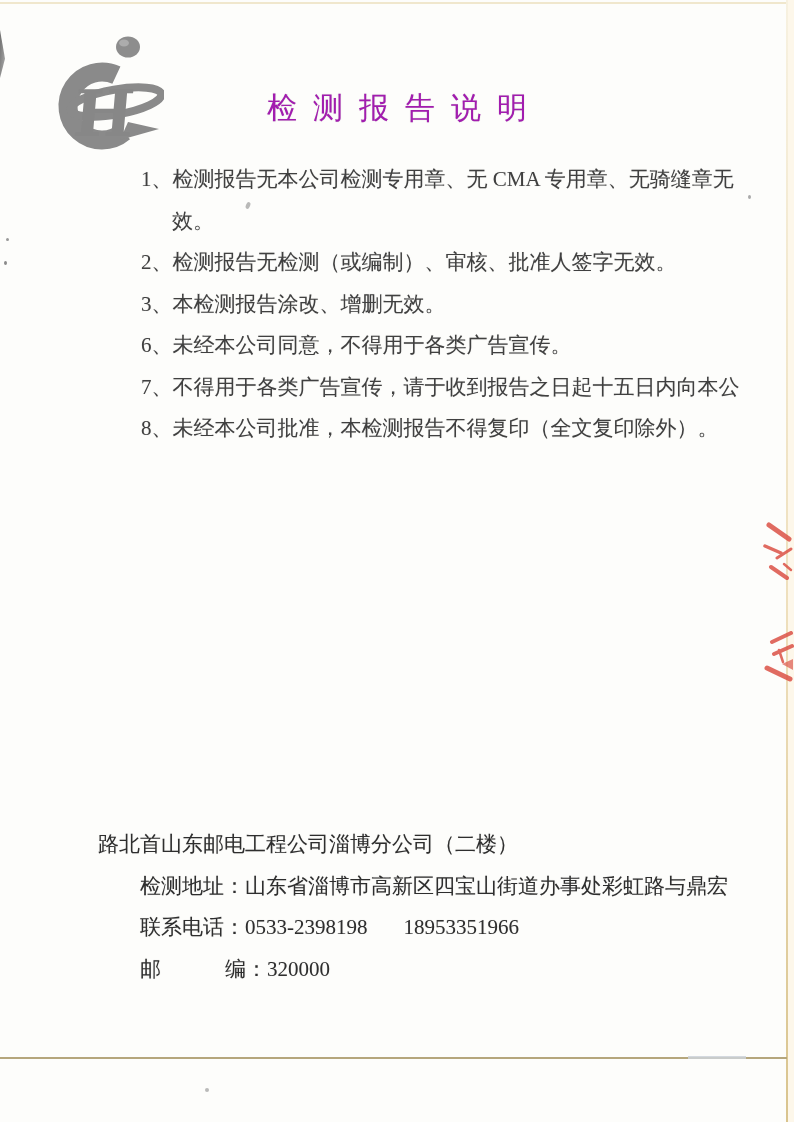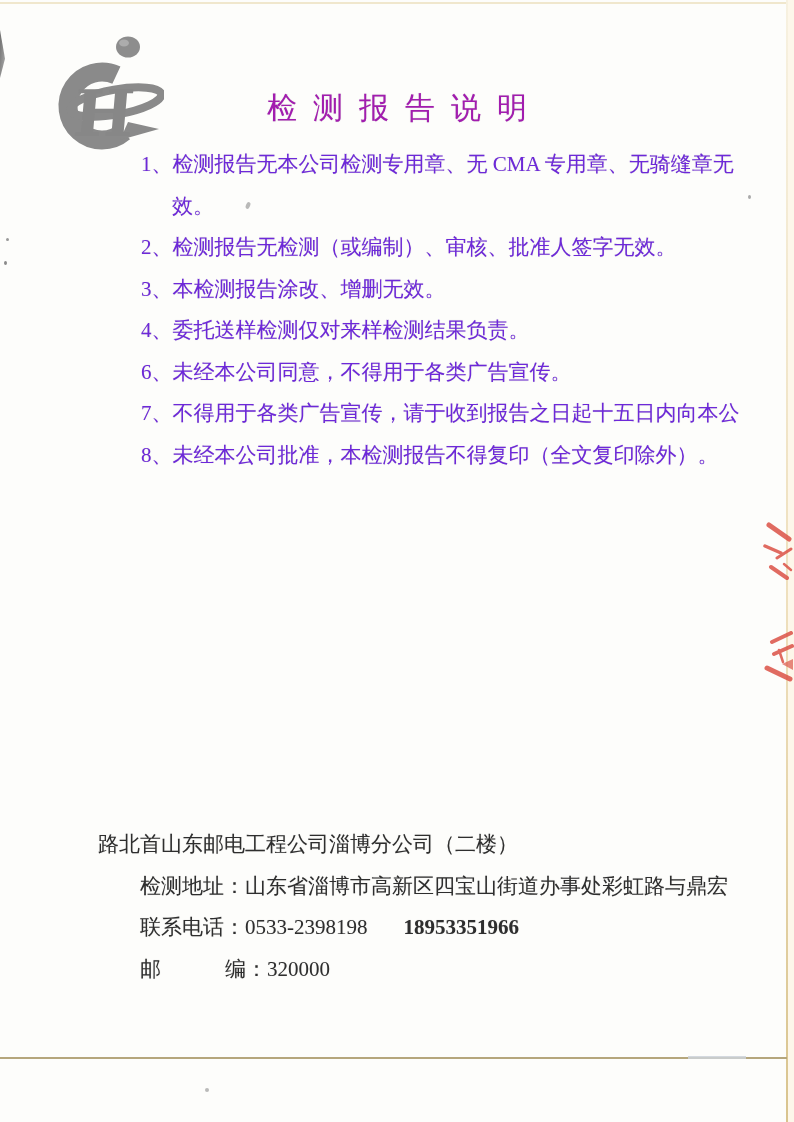--- a/index.html
+++ b/index.html
@@ -26,32 +26,32 @@
   
   .logo{position:absolute;left:42px;top:30px;width:122px;height:122px;}
 
   
   .title{position:absolute;left:0;top:90px;width:100%;margin:0;text-align:center;
          font-size:30px;font-weight:400;line-height:36px;letter-spacing:16px;
          padding-left:16px;box-sizing:border-box;color:#a21caf;
          text-shadow:0 0 1px rgba(70,70,70,.25);}
 
   
-  .notice{position:absolute;left:141px;top:144px;font-size:21px;color:#6d28d9;
+  .notice{position:absolute;left:141px;top:159px;font-size:21px;color:#404040;
           text-shadow:0 0 1px rgba(60,60,60,.22);}
   .nline{height:41.5px;line-height:41.5px;white-space:nowrap;}
   .nline.cont{padding-left:31px;}
   .num{display:inline-block;}
 
   
   .contact{position:absolute;left:98px;top:824px;font-size:21px;color:#2e2e2e;
            text-shadow:0 0 1px rgba(60,60,60,.22);}
   .cline{height:41.5px;line-height:41.5px;white-space:nowrap;}
   .cline.indent{padding-left:42px;}
-  .phone2{margin-left:36px;font-weight:bold;}
+  .phone2{margin-left:36px;}
   .postal-part2{margin-left:64px;}
 
   
   .seal{position:absolute;opacity:.85;}
   .seal1{left:760px;top:520px;}
   .seal2{left:760px;top:626px;}
 </style>
 </head>
 <body>
 
@@ -87,23 +87,20 @@
       <span class="num">1、</span><span>检测报告无本公司检测专用章、无 CMA 专用章、无骑缝章无</span>
     </div>
     <div class="nline cont">效。</div>
     <div class="nline">
       <span class="num">2、</span><span>检测报告无检测（或编制）、审核、批准人签字无效。</span>
     </div>
     <div class="nline">
       <span class="num">3、</span><span>本检测报告涂改、增删无效。</span>
     </div>
     <div class="nline">
-      <span class="num">4、</span><span>委托送样检测仅对来样检测结果负责。</span>
-    </div>
-    <div class="nline">
       <span class="num">6、</span><span>未经本公司同意，不得用于各类广告宣传。</span>
     </div>
     <div class="nline">
       <span class="num">7、</span><span>不得用于各类广告宣传，请于收到报告之日起十五日内向本公</span>
     </div>
     <div class="nline">
       <span class="num">8、</span><span>未经本公司批准，本检测报告不得复印（全文复印除外）。</span>
     </div>
   </div>
 

